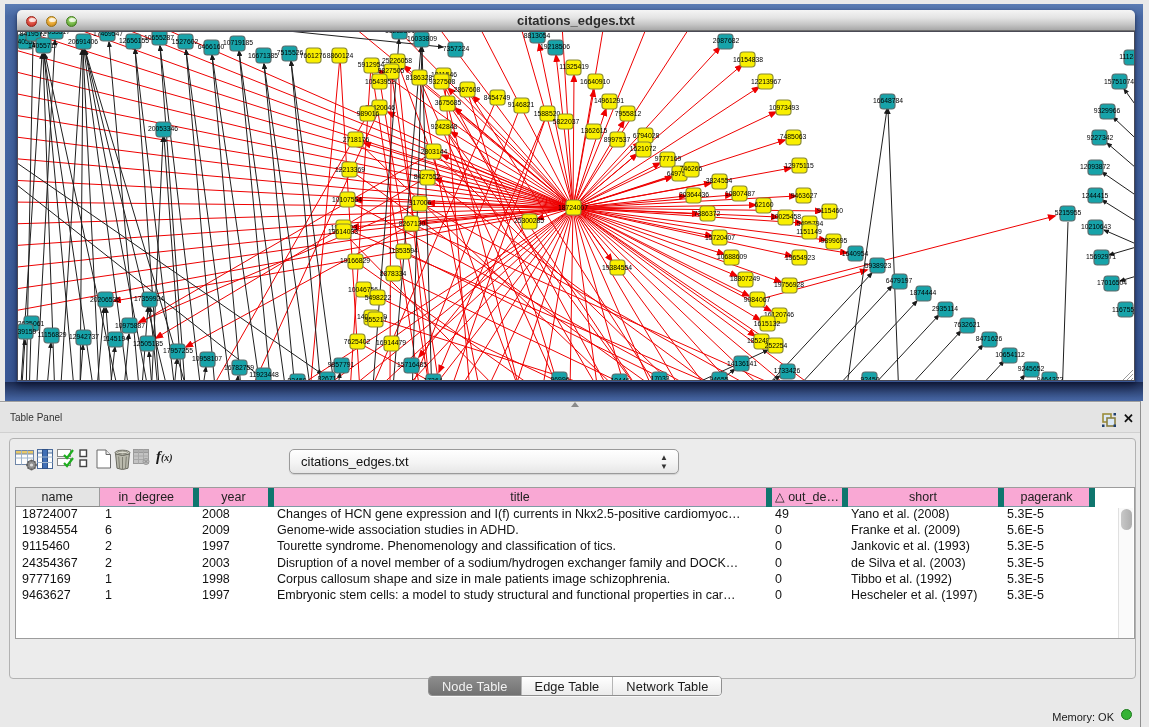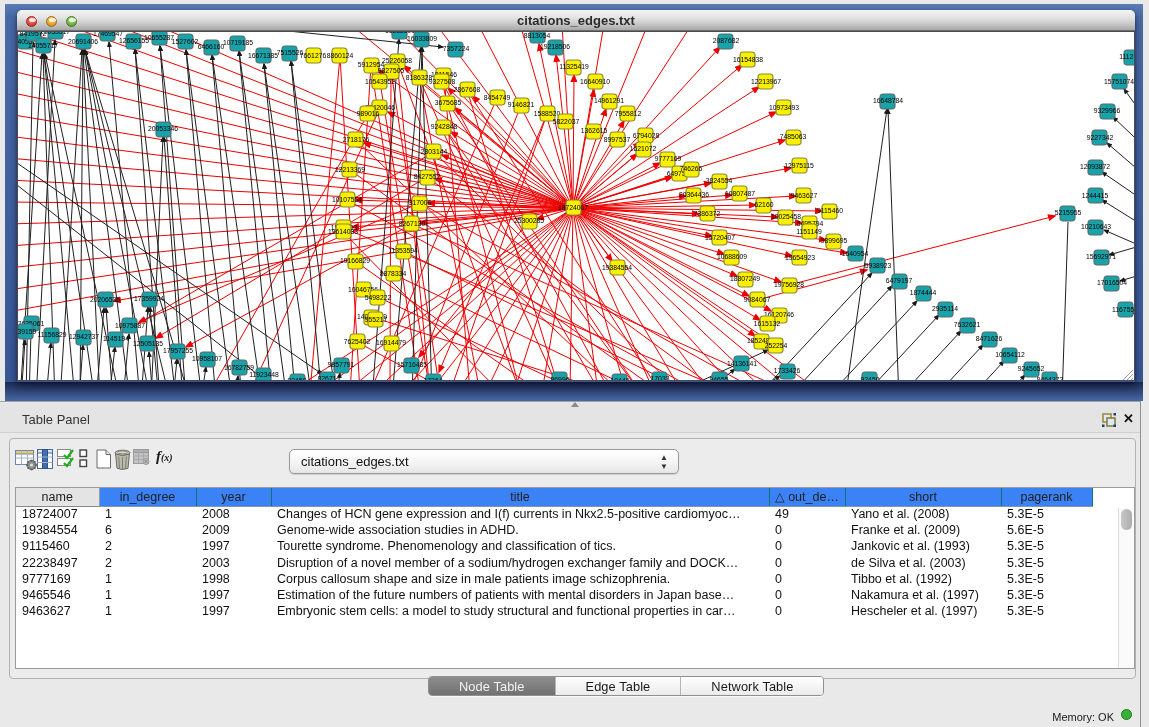--- a/index.html
+++ b/index.html
@@ -25,54 +25,54 @@
 #tl-r { left:9px;  background:radial-gradient(circle at 50% 30%,#f8a9a0 0%,#e1574a 45%,#b9281c 100%); border:0.5px solid #9a2018;}
 #tl-y { left:29px; background:radial-gradient(circle at 50% 30%,#fbe1a2 0%,#edaf3c 45%,#c07e16 100%); border:0.5px solid #99700f;}
 #tl-g { left:49px; background:radial-gradient(circle at 50% 30%,#cdf0a8 0%,#82c254 45%,#4e8f25 100%); border:0.5px solid #3f7a1c;}
 #canvas { position:relative; width:1118px; height:350px; background:#fff; overflow:hidden; outline:1px solid #4a4a55; outline-offset:-1px; }
 
 
 #tablepanel { position:absolute; left:0; top:401px; width:1141px; height:326px;
   background:#e9e9e9; border-top:1px solid #9f9f9f; border-right:1px solid #8f8f8f; }
 #tp-title { position:absolute; left:0; top:1px; width:100%; height:30px; background:#e4e4e4;
   border-bottom:1px solid #d0d0d0;}
-#tp-title .tp-label { position:absolute; left:22px; top:9px; font-size:13px; color:#333; }
+#tp-title .tp-label { position:absolute; left:10px; top:9px; font-size:10px; color:#333; }
 #tp-close { position:absolute; }
 #tp-float { position:absolute; left:1102px; top:10px; width:15px; height:14px; }
 #tp-close { position:absolute; left:1123px; top:8px; font-size:13px; font-weight:bold; color:#111; }
 #splitcaret { position:absolute; left:571px; top:0px; width:0; height:0;
   border-left:4px solid transparent; border-right:4px solid transparent; border-bottom:5px solid #8a8a8a; }
 
 #tp-inner { position:absolute; left:9px; top:36px; width:1127px; height:241px;
   background:#ececec; border:1px solid #b2b2b2; border-radius:4px; }
 #toolbar { position:absolute; left:0; top:0; width:100%; height:44px; }
 .tbi { position:absolute; top:10px; }
 #combo { position:absolute; left:279px; top:10px; width:390px; height:25px;
   background:linear-gradient(180deg,#ffffff 0%,#f4f4f4 55%,#e6e6e6 100%);
   border:1px solid #9a9a9a; border-radius:5px; box-shadow:0 1px 1px rgba(0,0,0,0.12);}
 #combo .ctext { position:absolute; left:11px; top:4px; font-size:13px; color:#111; }
 #combo .carrows { position:absolute; right:10px; top:3px; color:#333; font-size:8px; line-height:9px; text-align:center;}
 
-#tbl { position:absolute; left:5px; top:48px; width:1120px; height:182px;
+#tbl { position:absolute; left:5px; top:48px; width:1120px; height:152px;
   border:1px solid #9c9c9c; background:#fff; overflow:hidden; }
 #tbl table { border-collapse:collapse; table-layout:fixed; width:1076px; font-size:12.5px; color:#111; }
 #tbl th { height:18px; font-weight:normal; font-size:12.5px; color:#222;
-  border-right:1px solid #0f766e; border-bottom:1px solid #7e99a5;
-  background:#3b82f6; text-align:center; padding:0; overflow:hidden; white-space:nowrap;}
+  border-right:6px solid #0f766e; border-bottom:1px solid #7e99a5;
+  background:#f9a8d4; text-align:center; padding:0; overflow:hidden; white-space:nowrap;}
 #tbl th.gray { background:#e4e4e4; border-right:1px solid #9c9c9c; border-bottom:1px solid #8a8a8a;}
 #tbl td { height:16.2px; padding:0 0 0 6px; overflow:hidden; white-space:nowrap; border:none; }
 #scrollbar { position:absolute; right:1px; top:20px; width:15px; height:161px; background:#fafafa;
   border-left:1px solid #e0e0e0;}
 #scrollbar .thumb { position:absolute; left:2px; top:1px; width:11px; height:21px;
   background:linear-gradient(90deg,#c8c8c8,#adadad); border-radius:6px; }
 
 #tabs { position:absolute; left:418px; top:237px; height:20px; display:flex;
   border:1px solid #8f8f8f; border-radius:4px; overflow:hidden;
   box-shadow:0 1px 0 rgba(255,255,255,0.7);}
-.tab { height:20px; line-height:19px; font-size:12.8px; padding:0 30px; letter-spacing:0.1px;
+.tab { height:20px; line-height:19px; font-size:12.8px; padding:0 13px; letter-spacing:0.1px;
   background:linear-gradient(180deg,#ffffff,#e9e9e9); color:#1a1a1a; border-left:1px solid #b5b5b5;}
 .tab.sel { background:linear-gradient(180deg,#8d8d8d,#6f6f6f); color:#f2f2f2; border-left:none;}
 #mem { position:absolute; right:26px; top:309px; font-size:11px; color:#1a1a1a; }
 #memdot { position:absolute; right:8px; top:307px; width:11px; height:11px; border-radius:50%;
   background:#35b335; border:1px solid #1d7a1d; }
 </style>
 </head>
 <body>
 <div id="desktop">
   <div id="deskband"></div>
@@ -1023,44 +1023,35 @@
 <tr>
               <td>9115460</td>
               <td>2</td>
               <td>1997</td>
               <td>Tourette syndrome. Phenomenology and classification of tics.</td>
               <td>0</td>
               <td>Jankovic et al. (1993)</td>
               <td>5.3E-5</td>
             </tr>
 <tr>
-              <td>22238497</td>
+              <td>24354367</td>
               <td>2</td>
               <td>2003</td>
               <td>Disruption of a novel member of a sodium/hydrogen exchanger family and DOCK…</td>
               <td>0</td>
               <td>de Silva et al. (2003)</td>
               <td>5.3E-5</td>
             </tr>
 <tr>
               <td>9777169</td>
               <td>1</td>
               <td>1998</td>
               <td>Corpus callosum shape and size in male patients image schizophrenia.</td>
               <td>0</td>
               <td>Tibbo et al. (1992)</td>
-              <td>5.3E-5</td>
-            </tr>
-<tr>
-              <td>9465546</td>
-              <td>1</td>
-              <td>1997</td>
-              <td>Estimation of the future numbers of patients with mental disorders in Japan base…</td>
-              <td>0</td>
-              <td>Nakamura et al. (1997)</td>
               <td>5.3E-5</td>
             </tr>
 <tr>
               <td>9463627</td>
               <td>1</td>
               <td>1997</td>
               <td>Embryonic stem cells: a model to study structural and functional properties in car…</td>
               <td>0</td>
               <td>Hescheler et al. (1997)</td>
               <td>5.3E-5</td>

